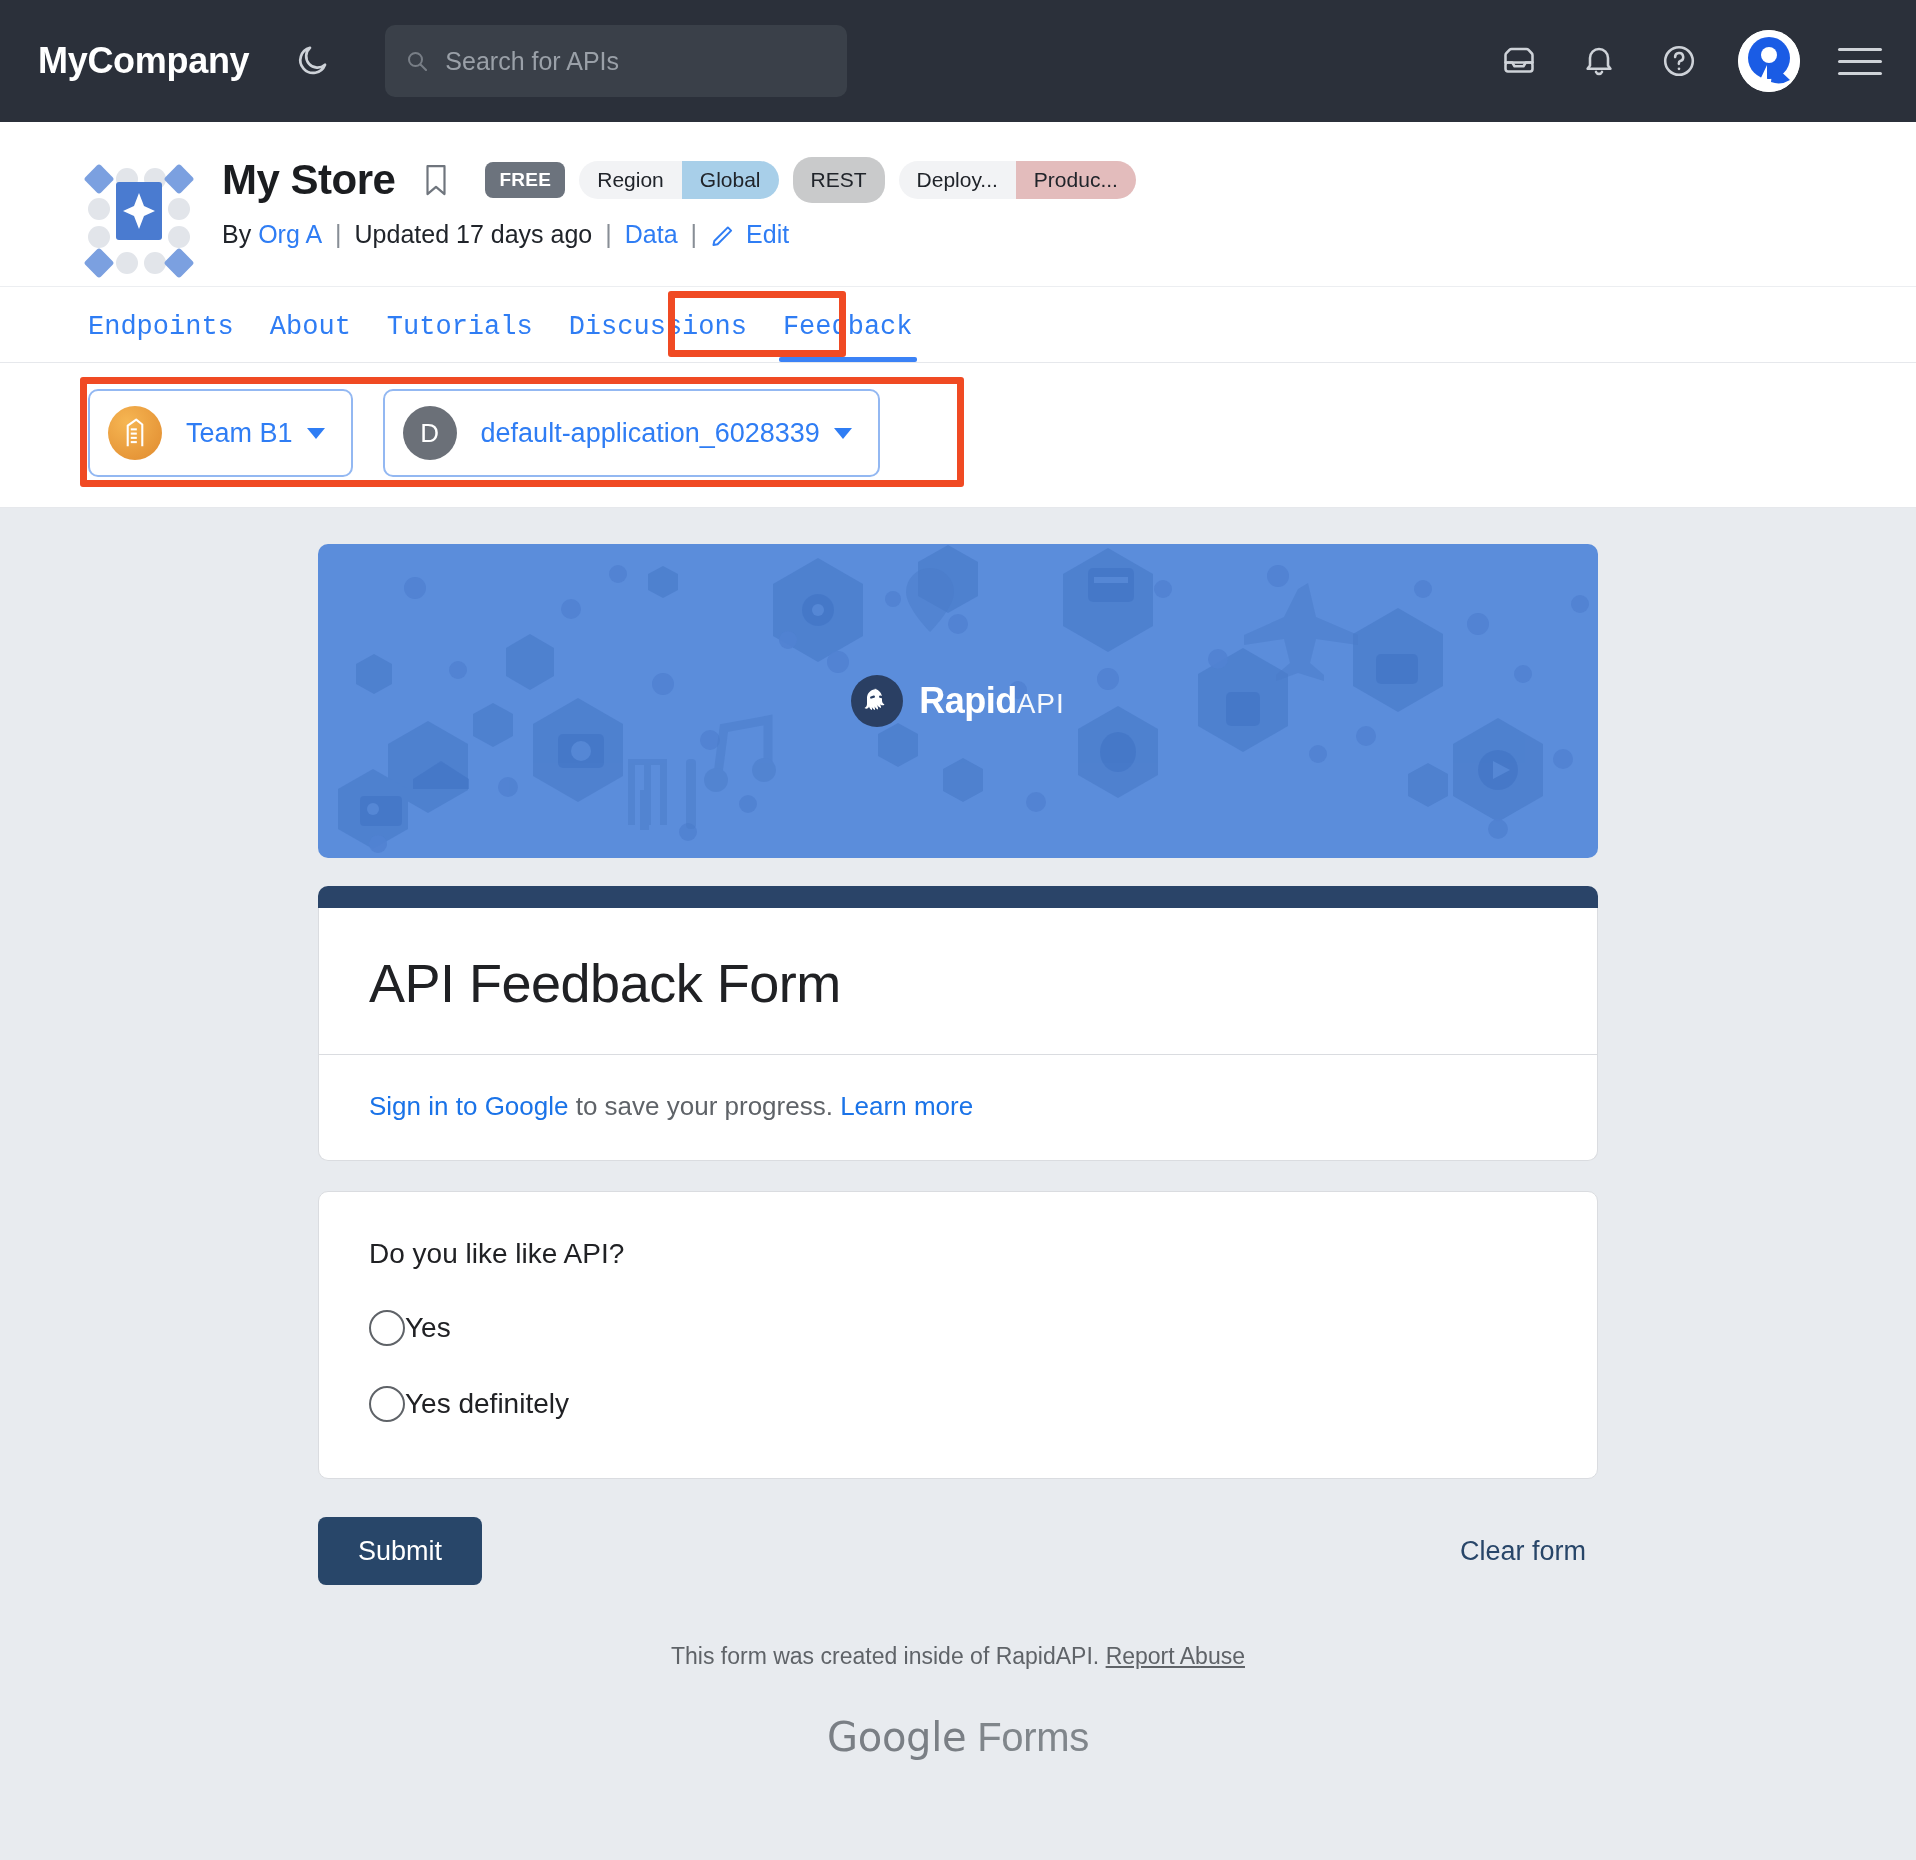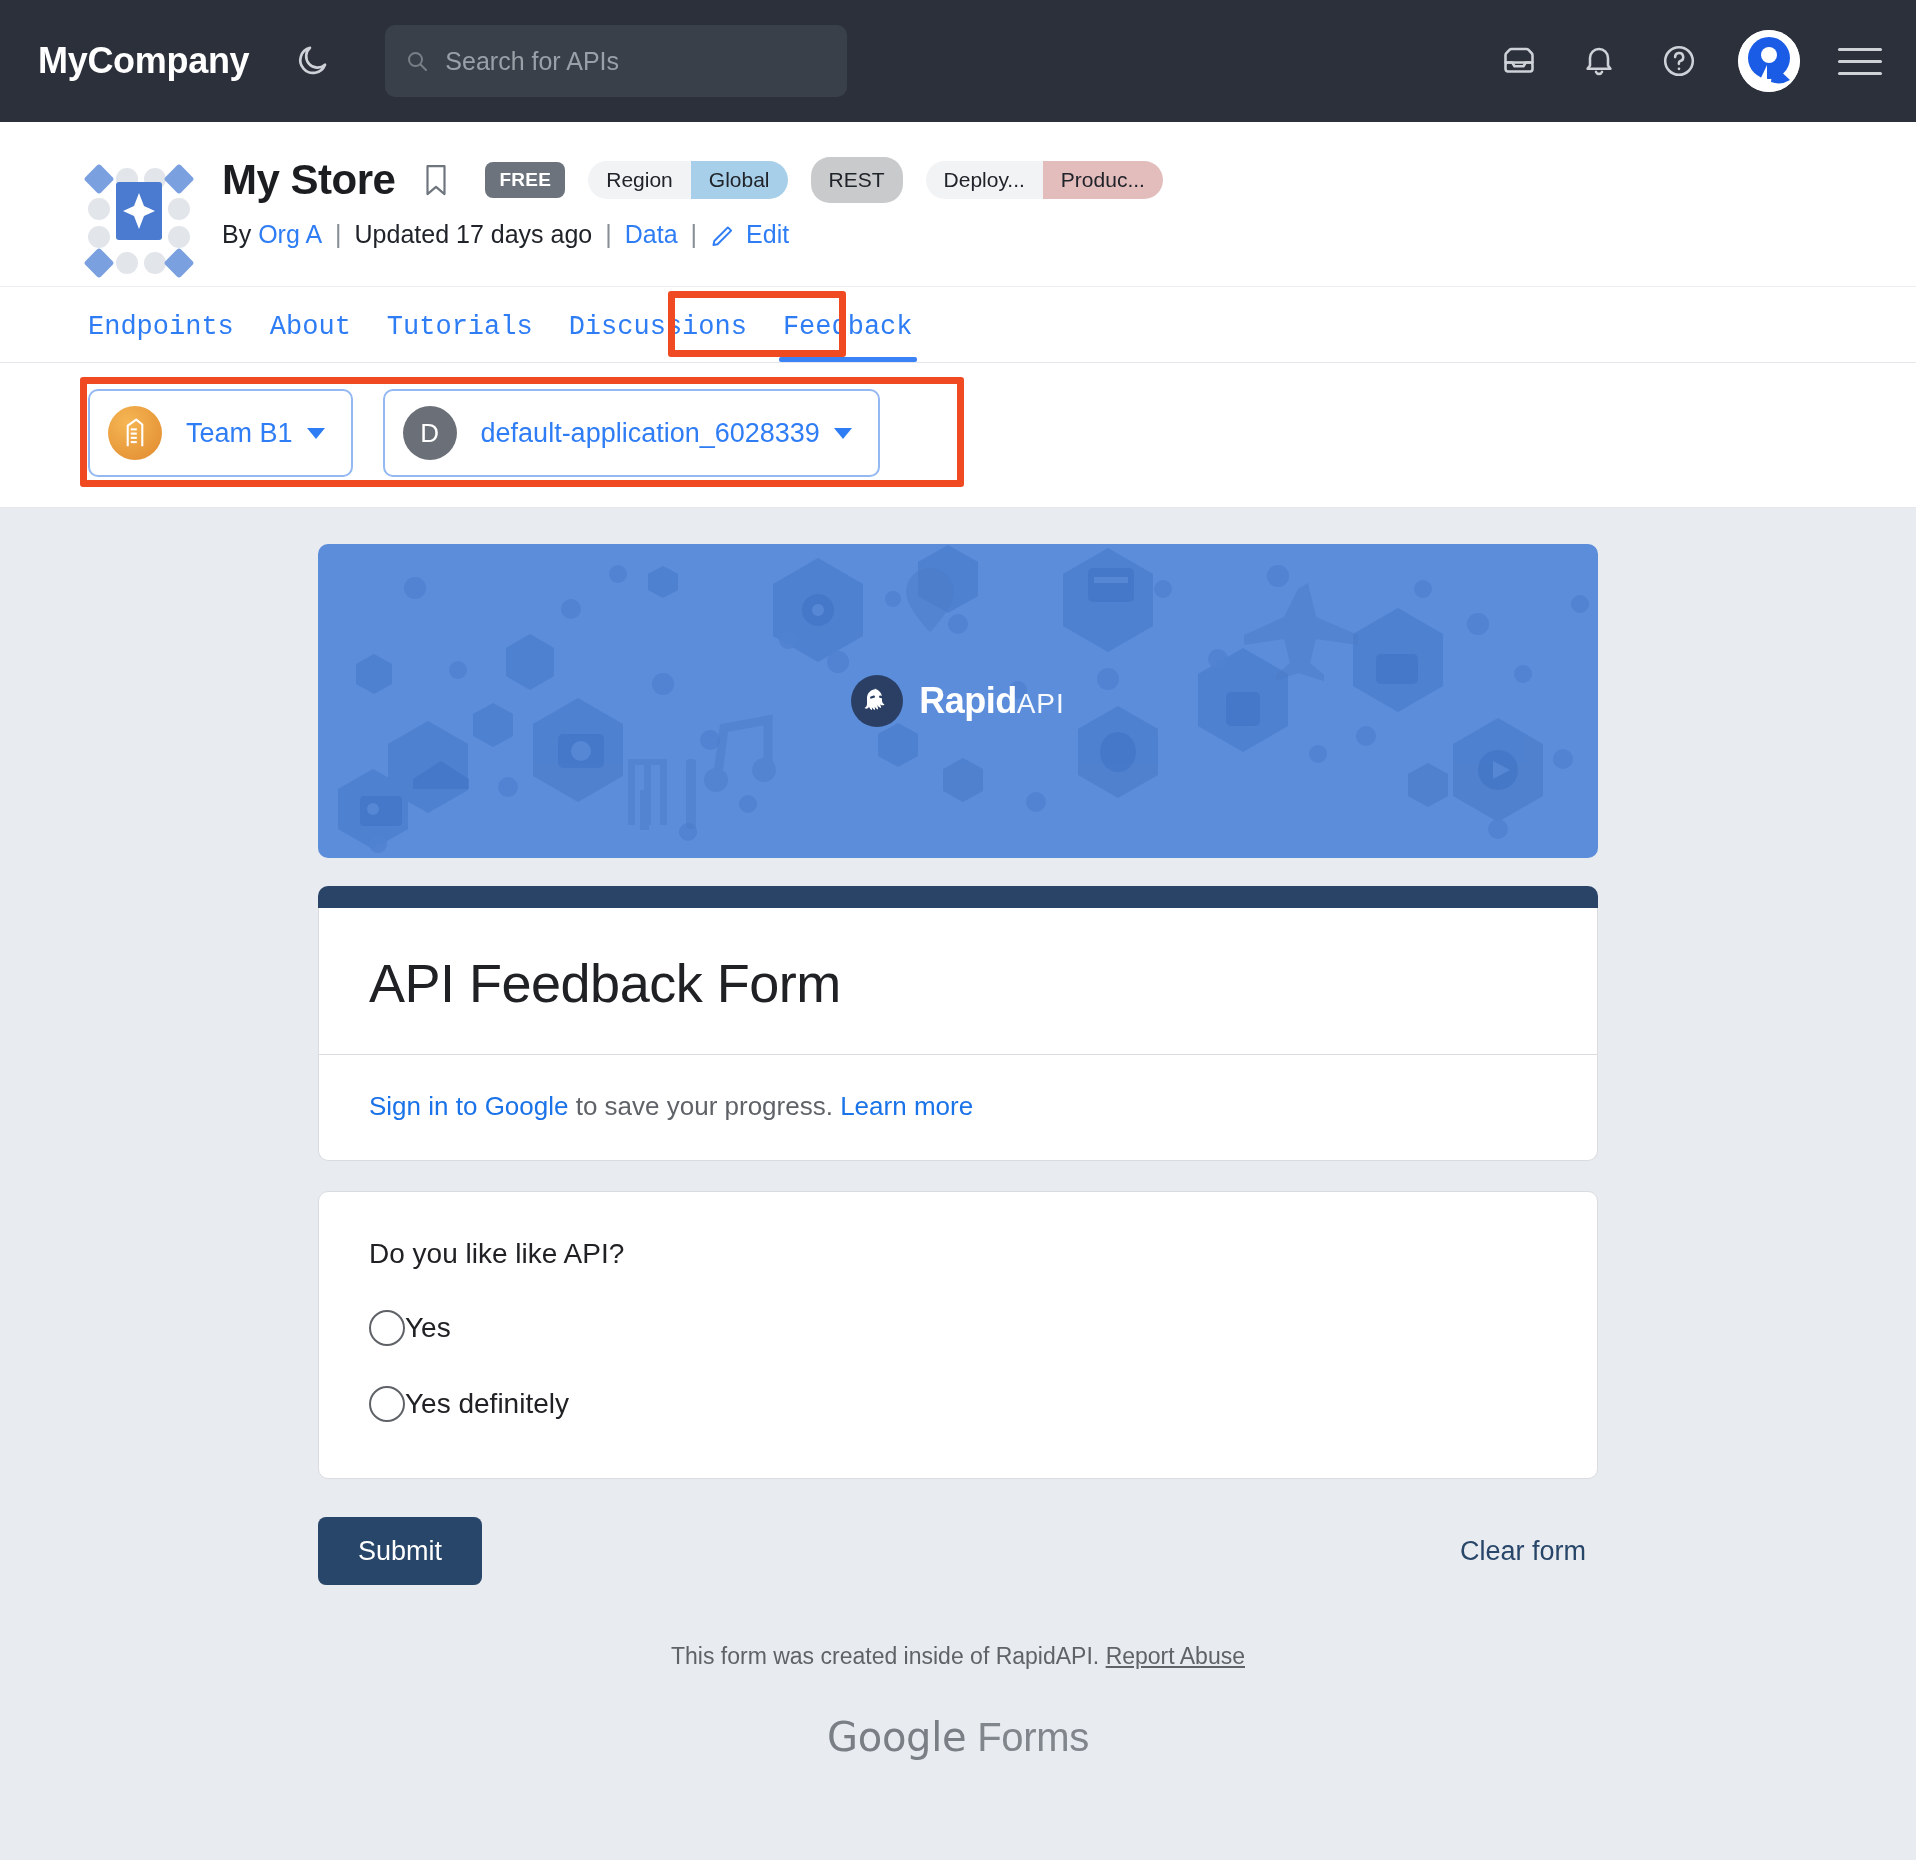--- a/index.html
+++ b/index.html
@@ -88,21 +88,21 @@
   .api-meta { margin-left: 34px; padding-top: 4px; }
   .api-title-row { display:flex; align-items:center; gap:0; flex-wrap:nowrap;justify-content:center; }
   .api-name {
     font-size: 42px;
     font-weight: bold;
     color: #1b1d20;
     letter-spacing: -0.5px;
     white-space: nowrap;
   }
   .bookmark { margin-left: 26px; cursor:pointer; display:flex; }
-  .badges { display:flex; align-items:center; gap: 23px; margin-left: 34px; }
+  .badges { display:flex; align-items:center; gap: 14px; margin-left: 34px; }
   .badge {
     height: 46px; display:flex; align-items:center; justify-content:center;
     border-radius: 19px; font-size: 21px; padding: 0 18px; white-space:nowrap;
   }
   .badge-free { background:#6c737d; color:#ffffff; font-weight:bold; font-size:19px; border-radius:8px; padding:0 14px; height:36px; letter-spacing:.3px;}
   .pairbadge { display:flex; height:38px; border-radius:19px; overflow:hidden; }
   .pairbadge span { display:flex; align-items:center; padding:0 18px; font-size:21px; color:#20242a; white-space:nowrap; }
   .pb-left { background:#f2f3f5; }
   .pb-right-blue { background:#a8cfe9; }
   .pb-right-pink { background:#e3bcbc; }

